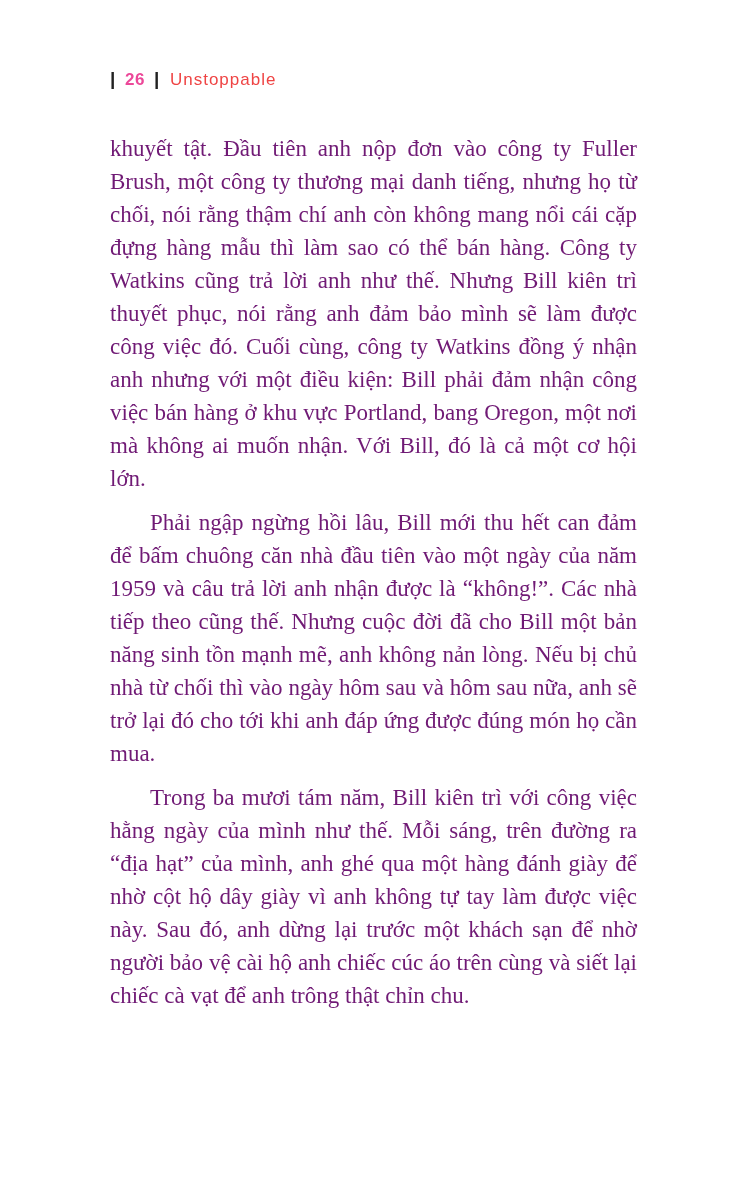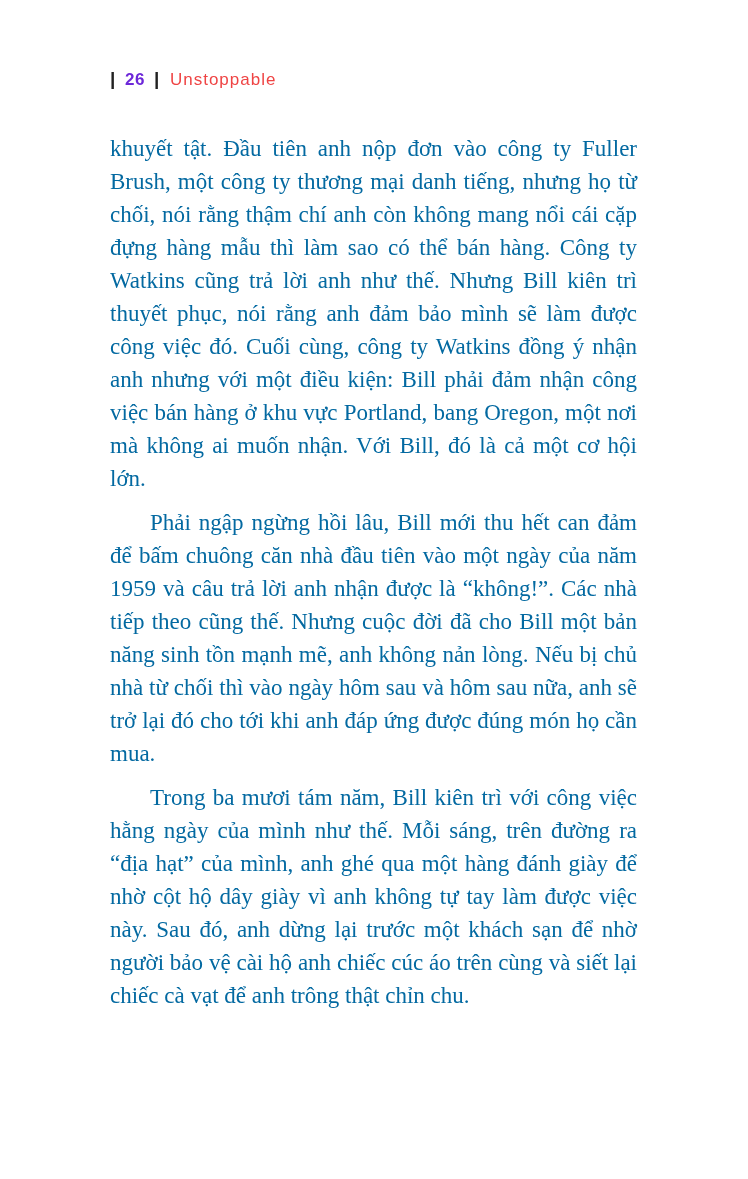--- a/index.html
+++ b/index.html
@@ -26,33 +26,33 @@
     align-items: baseline;
     white-space: pre;
   }
   .running-head .bar {
     font-weight: 700;
     font-size: 19px;
     color: #222222;
   }
   .running-head .pagenum {
     font-weight: 700;
-    color: #6d28d9;
+    color: #ec4899;
     margin: 0 9px;
   }
   .running-head .title {
     margin-left: 10px;
     font-weight: 400;
     color: #ef4444;
     letter-spacing: 1px;
   }
   .body-text {
     margin-top: 42px;
     width: 527px;
-    color: #0369a1;
+    color: #701a75;
     font-size: 23px;
     line-height: 33px;
     text-align: justify;
   }
   .para {
     margin: 0 0 11px 0;
   }
   .para.indent {
     text-indent: 40px;
   }

